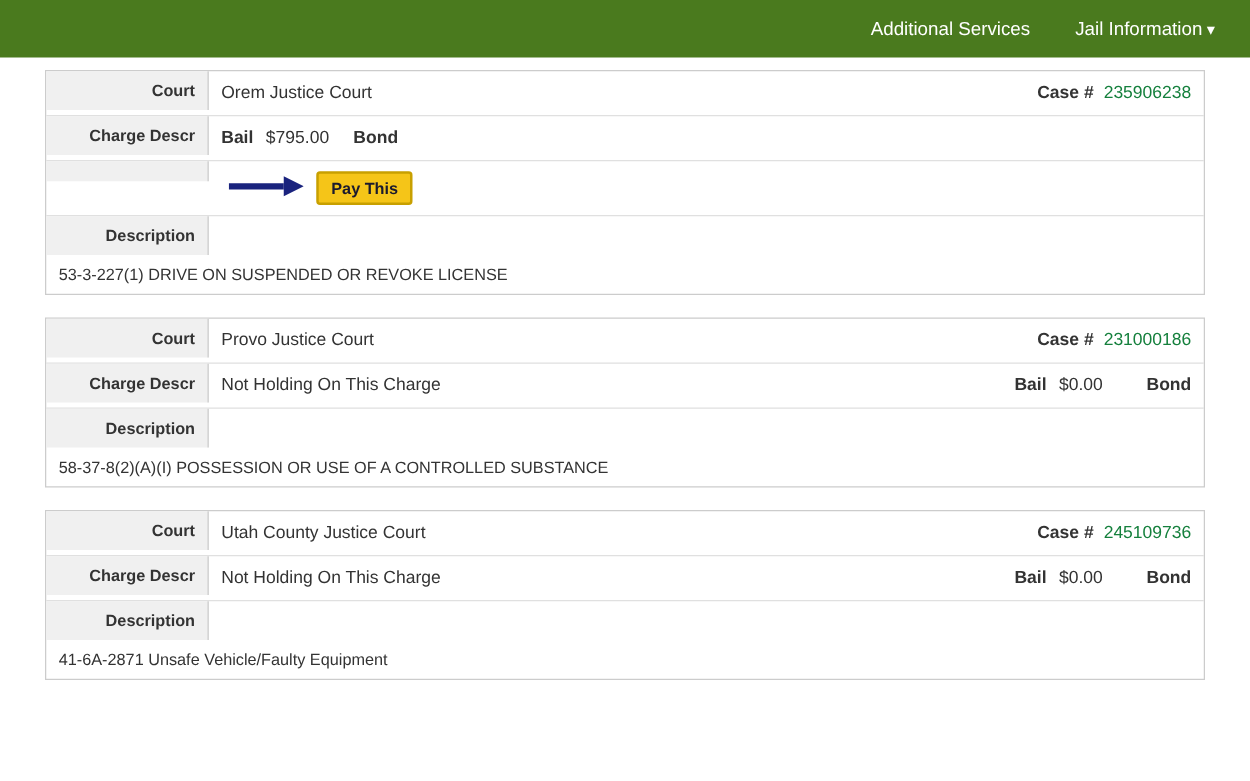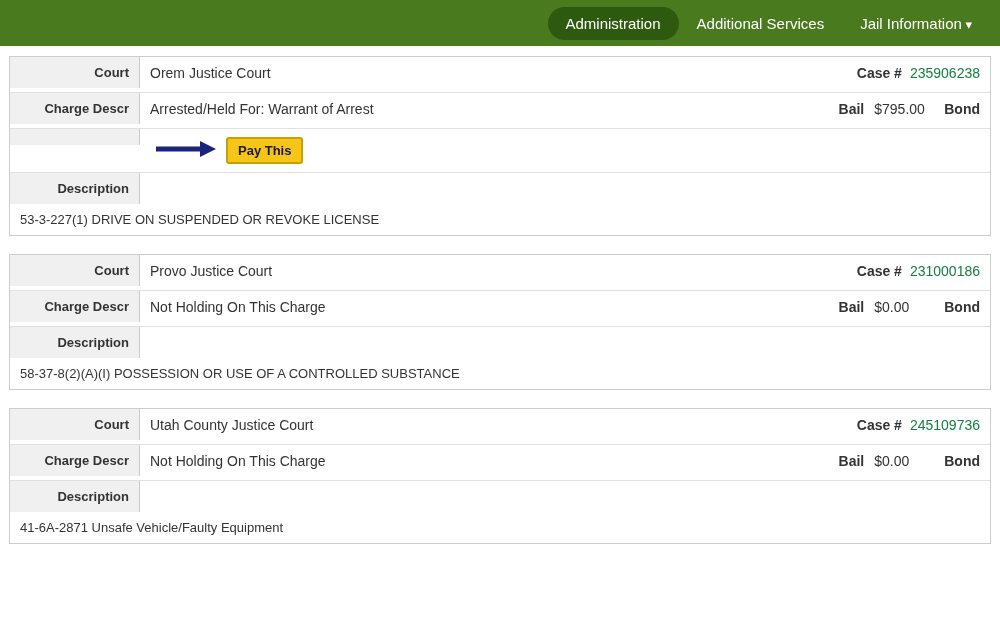--- a/index.html
+++ b/index.html
@@ -27,21 +27,21 @@
       border-radius: 20px;
       color: #fff;
     }
     .nav-item.has-arrow::after {
       content: ' ▾';
       font-size: 13px;
     }
 
     
     .content {
-      padding: 10px 9px;
+      padding: 10px 36px;
     }
 
     
     .case-block {
       border: 1px solid #ccc;
       margin-bottom: 18px;
     }
 
     
     .info-row {
@@ -142,42 +142,40 @@
     
     .desc-row .row-value {
       font-size: 13px;
       color: #333;
     }
   </style>
 </head>
 <body>
 
 <nav class="nav-bar">
-  <div class="nav-item active">Administration</div>
   <div class="nav-item">Additional Services</div>
   <div class="nav-item has-arrow">Jail Information</div>
 </nav>
 
 <div class="content">
 
   <div class="case-block">
 
     <div class="info-row court-row">
       <div class="row-label">Court</div>
       <div class="row-value">
         <span class="court-name">Orem Justice Court</span>
         <span class="case-label">Case #</span>
         <span class="case-number">235906238</span>
       </div>
     </div>
 
     <div class="info-row charge-row">
       <div class="row-label">Charge Descr</div>
       <div class="row-value">
-        <span class="charge-desc-text">Arrested/Held For: Warrant of Arrest</span>
         <div class="charge-right">
           <span class="bail-label">Bail</span>
           <span class="bail-amount">$795.00</span>
           <span class="bond-label">Bond</span>
         </div>
       </div>
     </div>
 
     <div class="info-row">
       <div class="row-label" style="background:#f0f0f0;border-right:1px solid #ccc;"></div>

